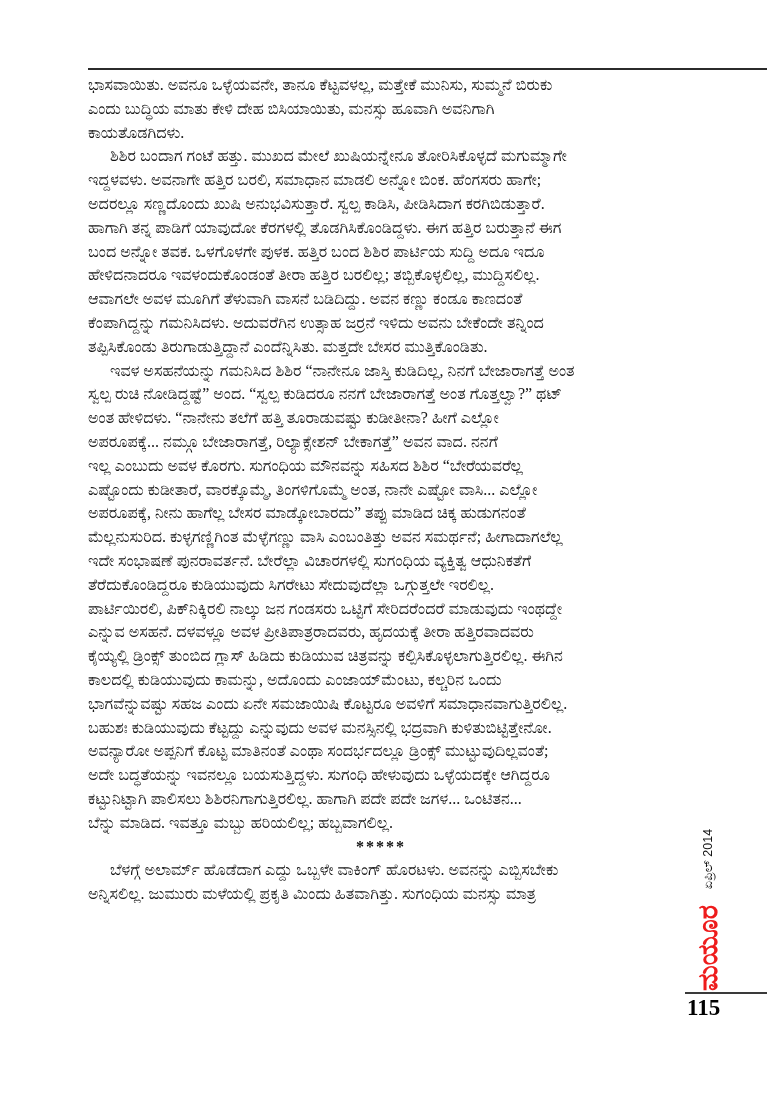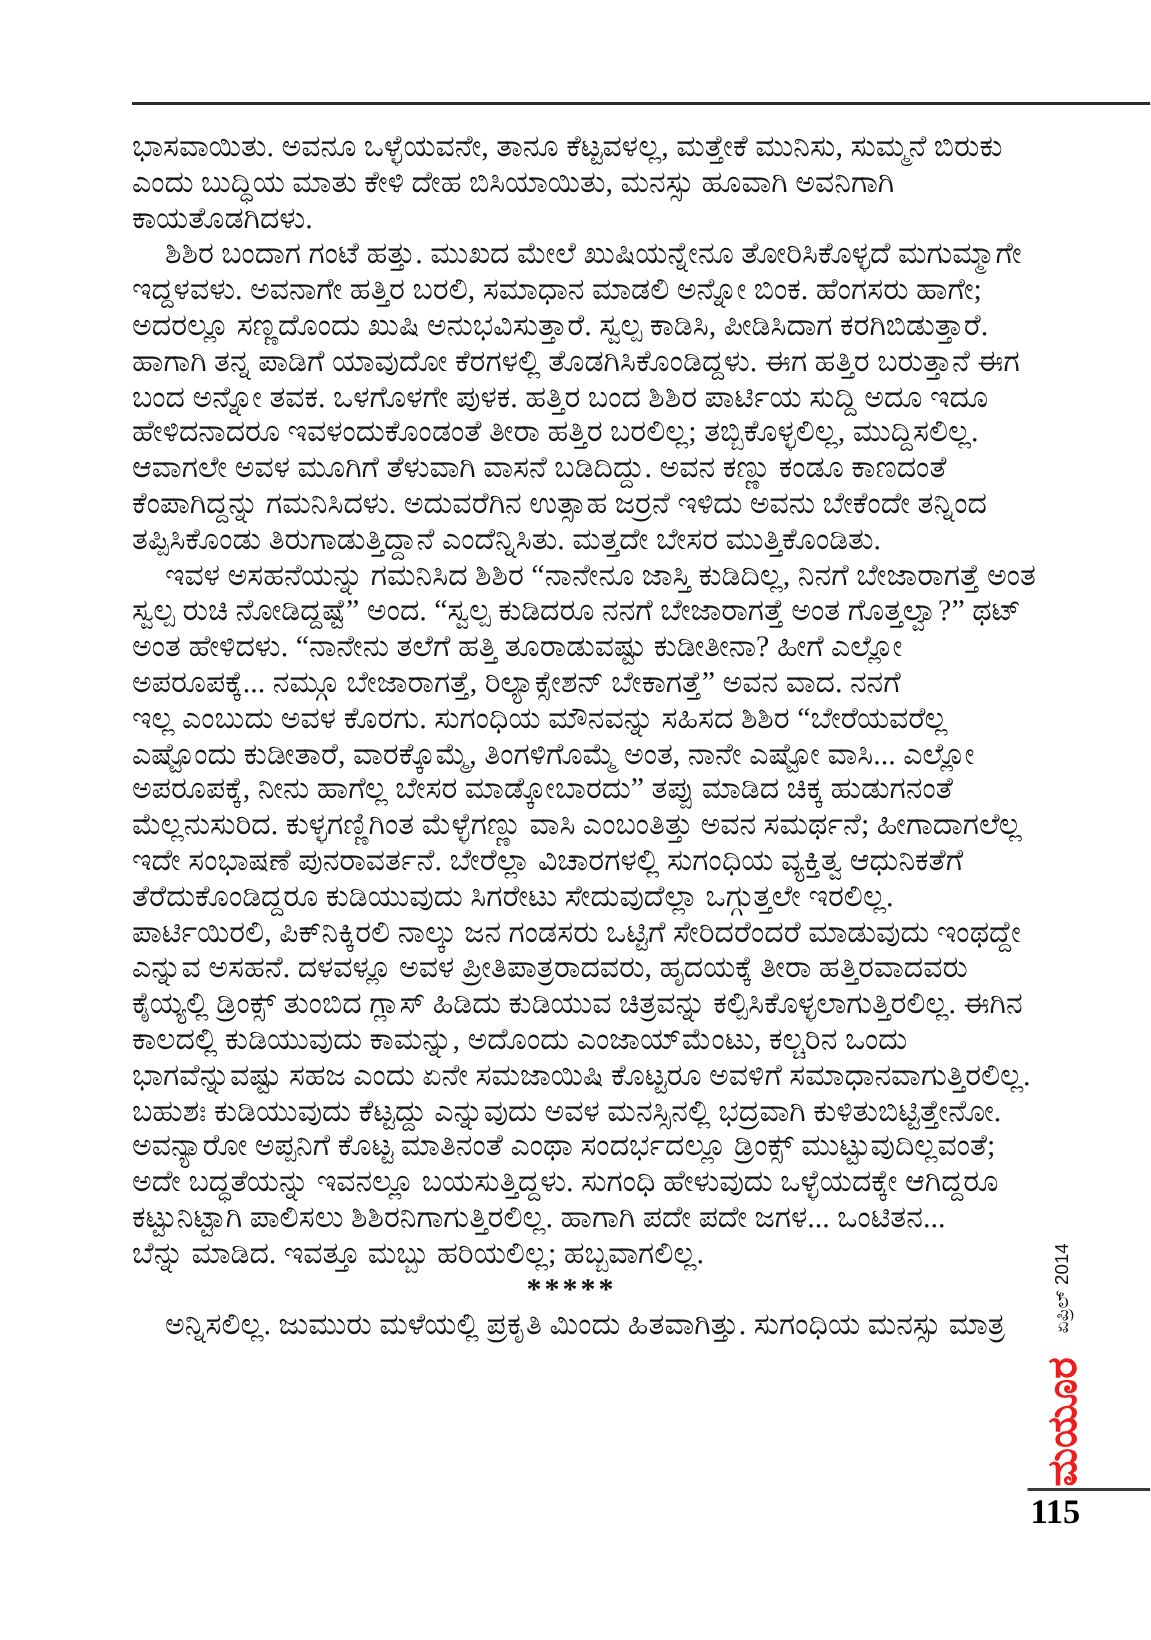--- a/index.html
+++ b/index.html
@@ -12,23 +12,23 @@
     font-family: "Liberation Serif", serif;
   }
   .top-rule {
     position: absolute;
     left: 88px; top: 68px;
     width: 679px; height: 2px;
     background: #2b2b2b;
   }
   .body-text {
     position: absolute;
-    left: 88px; top: 87px;
+    left: 88px; top: 73px;
     width: 586px;
-    font-size: 20px;
+    font-size: 16px;
     line-height: 23.8px;
     color: #141414;
   }
   .para { margin: 0; }
   .para.indent .line:first-child { padding-left: 22px; }
   .line { white-space: nowrap; height: 23.8px; }
   .separator {
     height: 23.8px;
     text-align: center;
     font-weight: bold;
@@ -114,20 +114,21 @@
         <div class="line">ಕಾಲದಲ್ಲಿ ಕುಡಿಯುವುದು ಕಾಮನ್ನು, ಅದೊಂದು ಎಂಜಾಯ್‌ಮೆಂಟು, ಕಲ್ಚರಿನ ಒಂದು</div>
         <div class="line">ಭಾಗವೆನ್ನುವಷ್ಟು ಸಹಜ ಎಂದು ಏನೇ ಸಮಜಾಯಿಷಿ ಕೊಟ್ಟರೂ ಅವಳಿಗೆ ಸಮಾಧಾನವಾಗುತ್ತಿರಲಿಲ್ಲ.</div>
         <div class="line">ಬಹುಶಃ ಕುಡಿಯುವುದು ಕೆಟ್ಟದ್ದು ಎನ್ನುವುದು ಅವಳ ಮನಸ್ಸಿನಲ್ಲಿ ಭದ್ರವಾಗಿ ಕುಳಿತುಬಿಟ್ಟಿತ್ತೇನೋ.</div>
         <div class="line">ಅವನ್ಯಾರೋ ಅಪ್ಪನಿಗೆ ಕೊಟ್ಟ ಮಾತಿನಂತೆ ಎಂಥಾ ಸಂದರ್ಭದಲ್ಲೂ ಡ್ರಿಂಕ್ಸ್ ಮುಟ್ಟುವುದಿಲ್ಲವಂತೆ;</div>
         <div class="line">ಅದೇ ಬದ್ಧತೆಯನ್ನು ಇವನಲ್ಲೂ ಬಯಸುತ್ತಿದ್ದಳು. ಸುಗಂಧಿ ಹೇಳುವುದು ಒಳ್ಳೆಯದಕ್ಕೇ ಆಗಿದ್ದರೂ</div>
         <div class="line">ಕಟ್ಟುನಿಟ್ಟಾಗಿ ಪಾಲಿಸಲು ಶಿಶಿರನಿಗಾಗುತ್ತಿರಲಿಲ್ಲ. ಹಾಗಾಗಿ ಪದೇ ಪದೇ ಜಗಳ... ಒಂಟಿತನ...</div>
         <div class="line">ಬೆನ್ನು ಮಾಡಿದ. ಇವತ್ತೂ ಮಬ್ಬು ಹರಿಯಲಿಲ್ಲ; ಹಬ್ಬವಾಗಲಿಲ್ಲ.</div>
       </div>
       <div class="separator">*****</div>
       <div class="para indent">
+        <div class="line">ಬೆಳಗ್ಗೆ ಅಲಾರ್ಮ್ ಹೊಡೆದಾಗ ಎದ್ದು ಒಬ್ಬಳೇ ವಾಕಿಂಗ್ ಹೊರಟಳು. ಅವನನ್ನು ಎಬ್ಬಿಸಬೇಕು</div>
         <div class="line">ಅನ್ನಿಸಲಿಲ್ಲ. ಜುಮುರು ಮಳೆಯಲ್ಲಿ ಪ್ರಕೃತಿ ಮಿಂದು ಹಿತವಾಗಿತ್ತು. ಸುಗಂಧಿಯ ಮನಸ್ಸು ಮಾತ್ರ</div>
       </div>
     </div>
 
   <div class="masthead-wrap">
     <span class="masthead" style="color: rgb(238, 28, 28);">ಮಯೂರ</span>
     <span class="issue-date">ಏಪ್ರಿಲ್ 2014</span>
   </div>
 
   <div class="pagenum-rule"></div>

